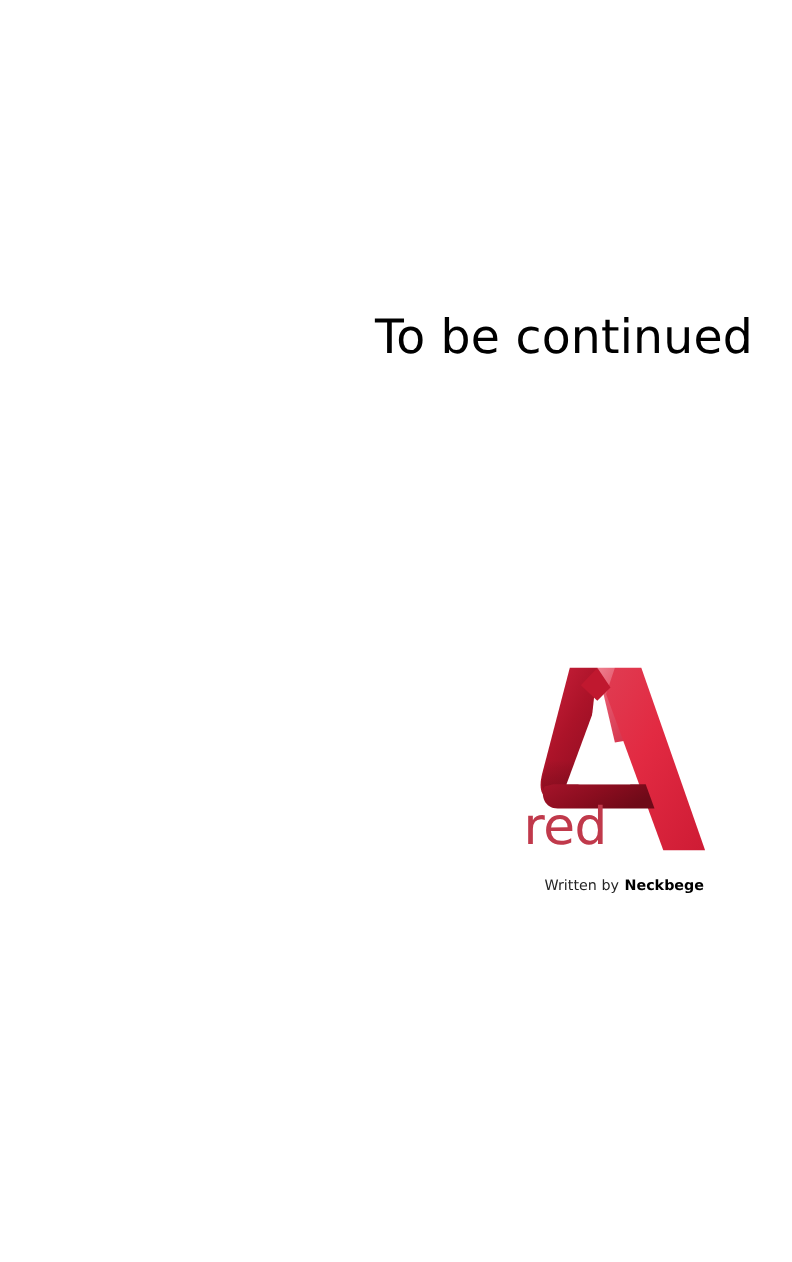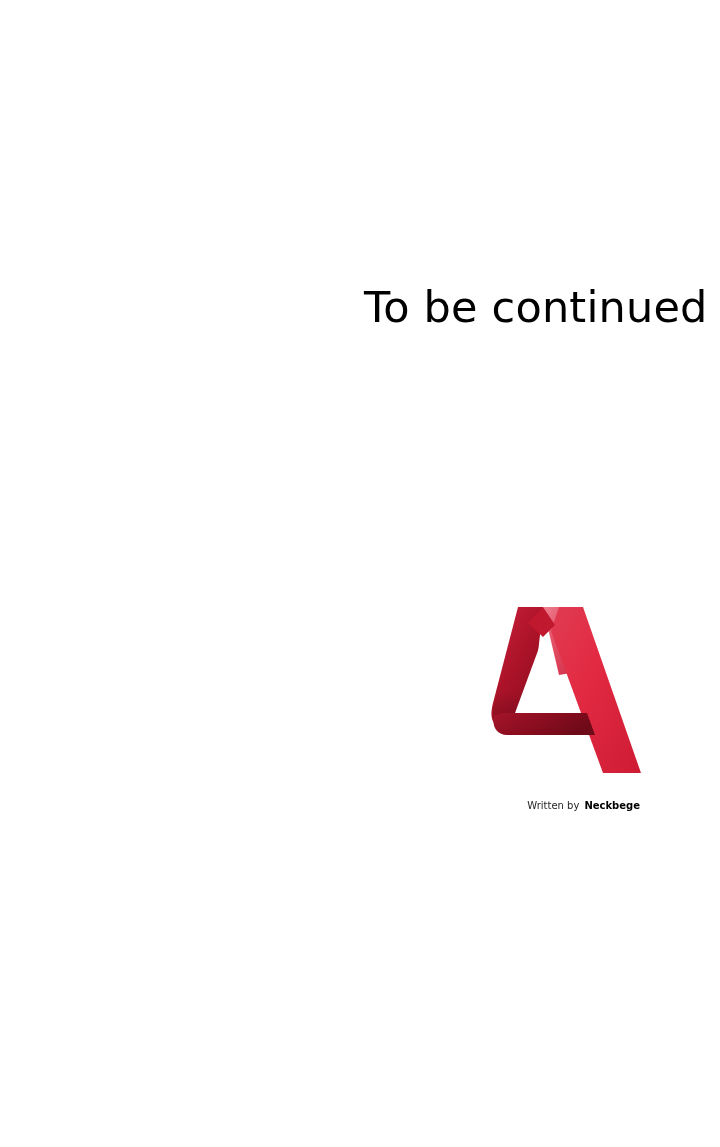--- a/index.html
+++ b/index.html
@@ -19,21 +19,21 @@
   
   .page {
     position: absolute;
     inset: 0;
     background: #ffffff;
   }
 
   
   .tbc {
     position: absolute;
-    left: 364px;
+    left: 341px;
     top: 286px;
     font-family: "DejaVu Sans", sans-serif;
     font-size: 43px;
     font-weight: 400;
     color: #000000;
     letter-spacing: 0.2px;
     white-space: nowrap;
     line-height: 1.0;
   }
 
@@ -78,21 +78,21 @@
   .credits {
     position: absolute;
     left: 0;
     top: 201px;
     width: 185px;
     text-align: right;
     font-family: "DejaVu Sans", sans-serif;
     color: #141414;
   }
   .credit-line {
-    font-size: 10px;
+    font-size: 13px;
     line-height: 20px;
     white-space: nowrap;
     color: #1a1a1a;
   }
   .credit-label {
     font-weight: 400;
     color: #262626;
   }
   .credit-name {
     font-weight: 700;
@@ -192,20 +192,21 @@
                  Z" fill="#ffffff"></path>
 
         <path d="M 88 12
                  L 73 28
                  L 88 42
                  L 100 30
                  Z" fill="#c0182f"></path>
       </svg>
     </div>
 
+    <div class="red-word">red</div>
 
     <div class="credits">
       <div class="credit-line">
         <span class="credit-label">Written by</span><span class="credit-name">Neckbege</span>
       </div>
     </div>
 
   </div>
 </div>
 

